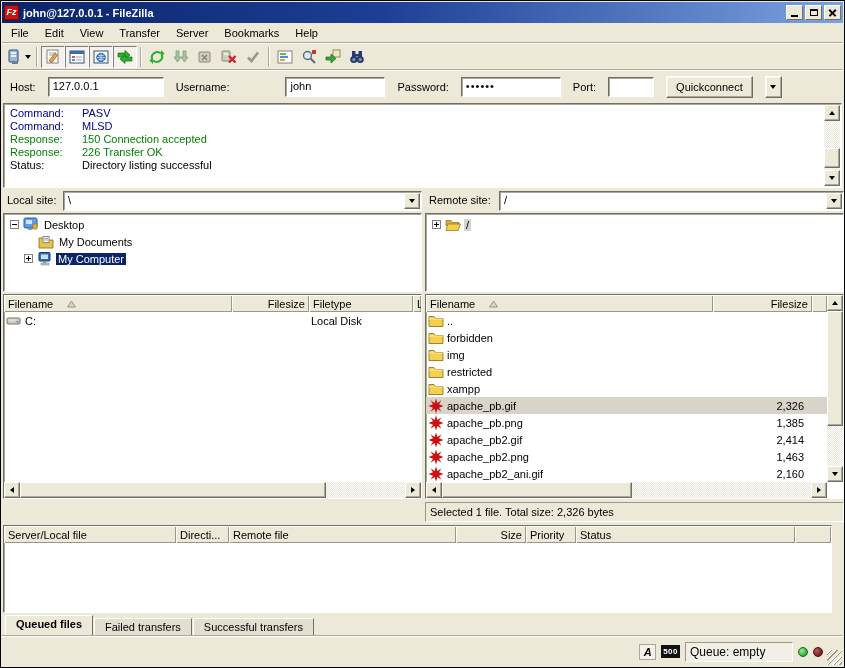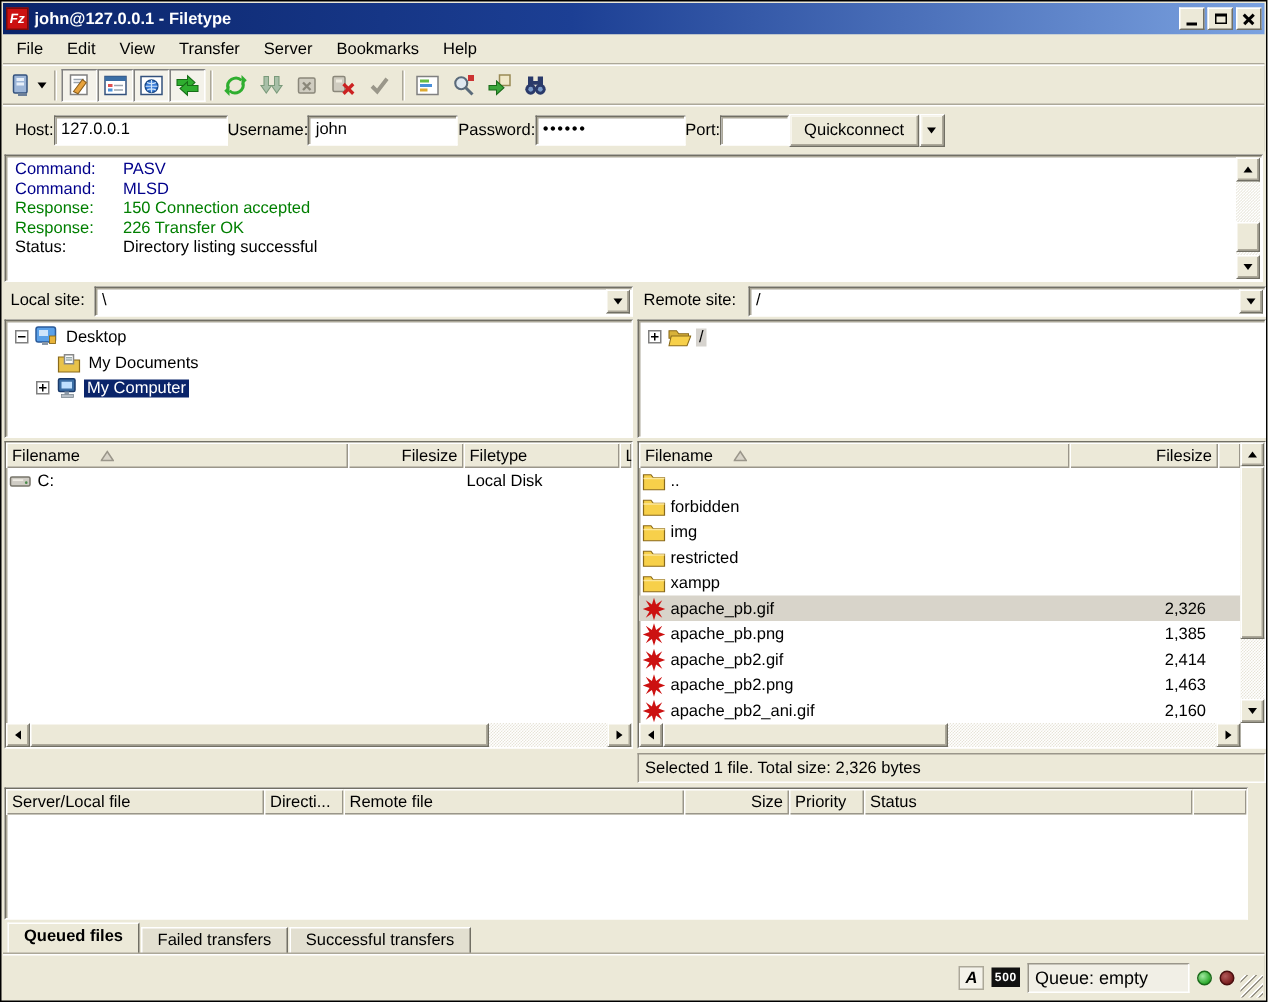--- a/index.html
+++ b/index.html
@@ -43,24 +43,24 @@
   .tbtn.pressed { border-color:#808080 #fff #fff #808080; background:#f4f2ea; }
   .tsep { width:0; height:20px; border-left:1px solid #aca899; border-right:1px solid #fff; margin:0 3px; }
   .tri-d { width:0; height:0; border-left:3px solid transparent; border-right:3px solid transparent; border-top:4px solid #000; }
   .tri-u { width:0; height:0; border-left:3px solid transparent; border-right:3px solid transparent; border-bottom:4px solid #000; }
   .tri-l { width:0; height:0; border-top:3px solid transparent; border-bottom:3px solid transparent; border-right:4px solid #000; }
   .tri-r { width:0; height:0; border-top:3px solid transparent; border-bottom:3px solid transparent; border-left:4px solid #000; }
 
   
   .quickbar { position:absolute; top:69px; left:1px; right:1px; height:32px;
     border-top:1px solid #fff; box-shadow:0 -1px 0 #aca899;
-    display:flex; align-items:center; gap:0; padding-left:8px; background:#ece9d8; }
+    display:flex; align-items:center; gap:12px; padding-left:8px; background:#ece9d8; }
   .qfield { height:20px; background:#fff; border:1px solid; border-color:#716f64 #fff #fff #716f64;
     box-shadow:inset 1px 1px 0 #aca899; padding:2px 4px; overflow:hidden; white-space:nowrap; }
-  .f-host { width:116px; } .f-user { width:100px; } .f-pass { width:100px; letter-spacing:1px; }
+  .f-host { width:116px; } .f-user { width:100px;margin-left:44px; } .f-pass { width:100px; letter-spacing:1px; }
   .f-port { width:46px; }
   .qbtn { height:22px; padding:0 9px; background:#ece9d8; border:1px solid;
     border-color:#fff #716f64 #716f64 #fff; box-shadow:inset -1px -1px 0 #aca899, inset 1px 1px 0 #f8f6ee;
     display:flex; align-items:center; }
   .qbtn-arrow { width:17px; padding:0; justify-content:center; }
 
   
   .log { position:absolute; top:102px; left:2px; right:2px; height:85px; background:#fff;
     border:1px solid; border-color:#716f64 #fff #fff #716f64; box-shadow:inset 1px 1px 0 #aca899;
     padding:3px 0 0 6px; overflow:hidden; }
@@ -156,21 +156,21 @@
   .grip { position:absolute; right:1px; bottom:1px; width:15px; height:15px;
     background:repeating-linear-gradient(135deg, transparent 0 2px, #fff 2px 3px, #9a968a 3px 4px); }
 </style>
 </head>
 <body>
 
 <div class="window">
 
   <div class="titlebar">
     <span class="app-icon">Fz</span>
-    <span class="title-text">john@127.0.0.1 - Filetype</span>
+    <span class="title-text">john@127.0.0.1 - FileZilla</span>
     <span class="winbtns">
       <span class="wbtn">
           <span class="glyph-min"></span>
         </span>
       <span class="wbtn">
           <span class="glyph-max"></span>
         </span>
       <span class="wbtn">
           <span class="glyph-x">
             <i></i>

